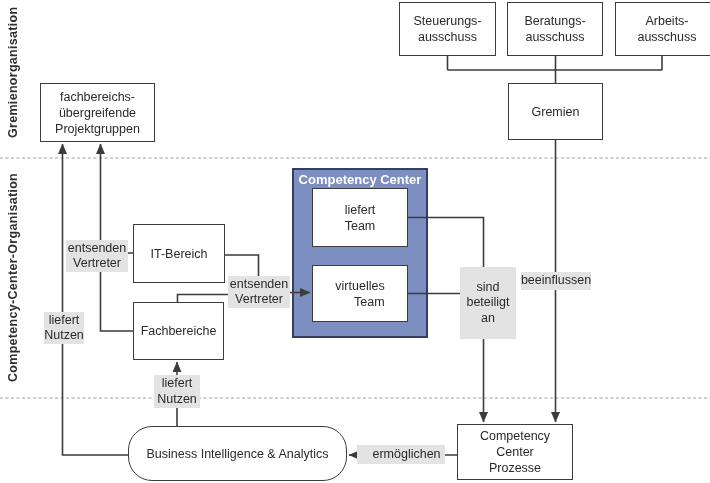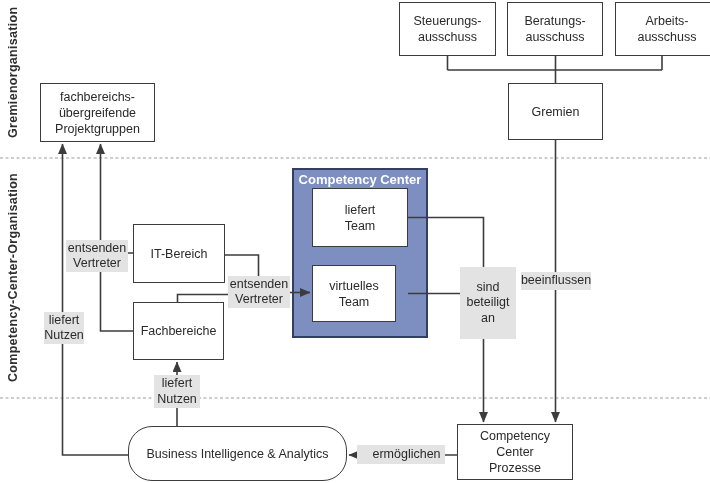--- a/index.html
+++ b/index.html
@@ -38,21 +38,21 @@
   }
   #b-steu{left:399px;top:2px;width:97px;height:54px;}
   #b-bera{left:507px;top:2px;width:96px;height:54px;}
   #b-arb{left:615px;top:2px;width:104px;height:54px;}
   #b-gremien{left:508px;top:83px;width:95px;height:57px;}
   #b-projekt{left:40px;top:83px;width:115px;height:59px;}
   #b-it{left:133px;top:224px;width:92px;height:59px;text-align:right;}
   #b-fach{left:133px;top:302px;width:91px;height:58px;}
   #b-cc{left:292px;top:168px;width:136px;height:170px;}
   #b-festes{left:312px;top:188px;width:96px;height:59px;}
-  #b-virt{left:312px;top:265px;width:84px;height:57px;}
+  #b-virt{left:312px;top:265px;width:96px;height:57px;text-align:right;}
   #b-bia{left:128px;top:426px;width:219px;height:55px;border-radius:24px;}
   #b-proz{left:457px;top:424px;width:116px;height:56px;}
   #l-ev1{left:66px;top:240px;width:62px;height:32px;}
   #l-ln1{left:44px;top:312px;width:40px;height:32px;}
   #l-ev2{left:228px;top:276px;width:62px;height:32px;}
   #l-sba{left:460px;top:267px;width:56px;height:72px;}
   #l-beein{left:521px;top:272px;width:70px;height:18px;}
   #l-erm{left:357px;top:445px;width:88px;height:19px;padding-left:13px;}
   #l-ln2{left:154px;top:375px;width:46px;height:33px;}
   #v-gremien{top:8px;height:128px;}

